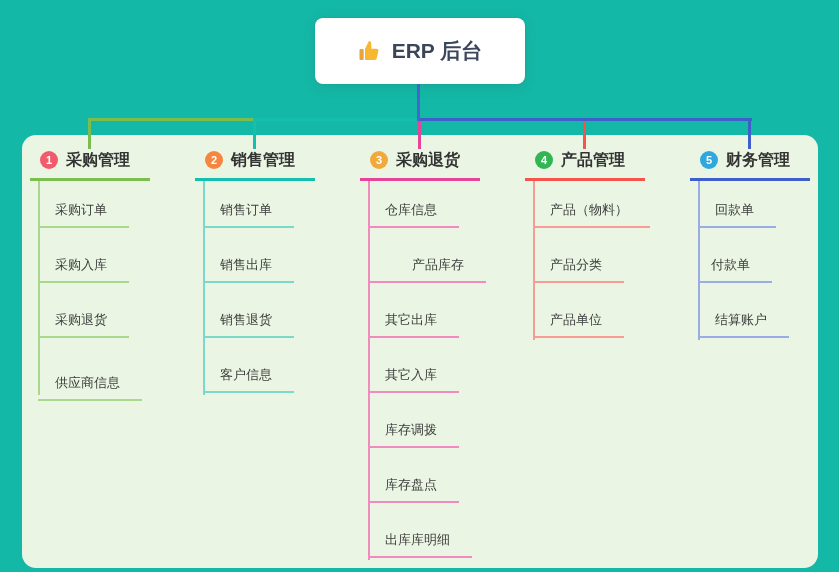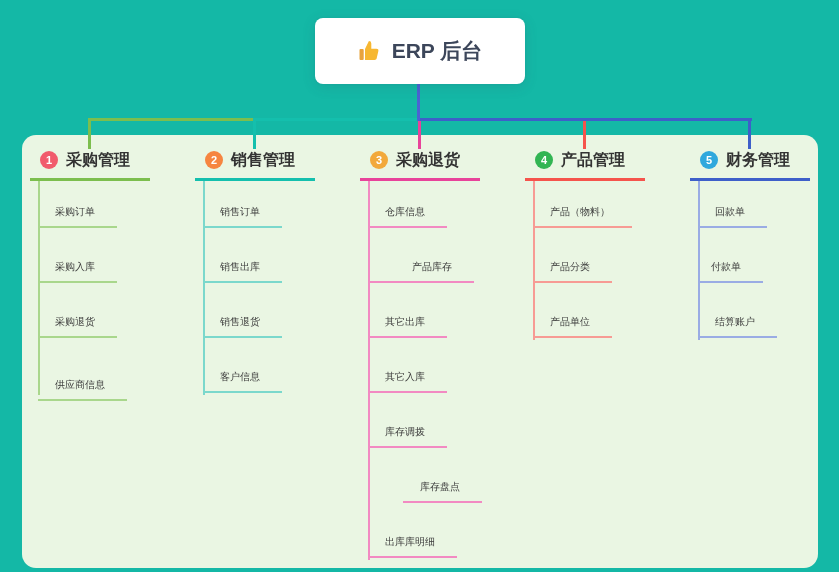--- a/index.html
+++ b/index.html
@@ -30,21 +30,21 @@
     width:18px;height:18px;border-radius:50%;flex:0 0 18px;
     color:#ffffff;font-size:11px;font-weight:700;line-height:1;
     display:flex;align-items:center;justify-content:center;
   }
   .topic-underline{position:absolute;height:3px;z-index:3;}
   .tree-line{position:absolute;width:2px;z-index:2;}
   .child{
     position:absolute;box-sizing:border-box;height:34px;
     display:flex;align-items:flex-end;
     padding:0 22px 7px 17px;
-    font-size:10px;color:#3D3D3D;white-space:nowrap;z-index:3;cursor:default;
+    font-size:13px;color:#3D3D3D;white-space:nowrap;z-index:3;cursor:default;
   }
 </style>
 </head>
 <body>
 
 <div class="canvas">
   <div class="panel" id="panel" style="background: rgb(234, 246, 227);"></div>
 
   <div class="root-node">
     <span class="icon">
@@ -99,21 +99,21 @@
           <span class="badge" style="background: rgb(242, 169, 59);">3</span>
           <span>采购退货</span>
         </div>
         <div class="topic-underline" style="left: 360px; top: 178px; width: 120px; background: rgb(232, 67, 154);"></div>
         <div class="tree-line" style="left: 368px; top: 181px; height: 379px; background: rgb(242, 138, 194);"></div>
         <div class="child" style="left: 368px; top: 194px; border-bottom: 2px solid rgb(242, 138, 194);">仓库信息</div>
         <div class="child" style="left: 368px; top: 249px; border-bottom: 2px solid rgb(242, 138, 194); padding-left: 44px;">产品库存</div>
         <div class="child" style="left: 368px; top: 304px; border-bottom: 2px solid rgb(242, 138, 194);">其它出库</div>
         <div class="child" style="left: 368px; top: 359px; border-bottom: 2px solid rgb(242, 138, 194);">其它入库</div>
         <div class="child" style="left: 368px; top: 414px; border-bottom: 2px solid rgb(242, 138, 194);">库存调拨</div>
-        <div class="child" style="left: 368px; top: 469px; border-bottom: 2px solid rgb(242, 138, 194); margin-left: 35px;">库存盘点</div>
+        <div class="child" style="left: 368px; top: 469px; border-bottom: 2px solid rgb(242, 138, 194);">库存盘点</div>
         <div class="child" style="left: 368px; top: 524px; border-bottom: 2px solid rgb(242, 138, 194);">出库库明细</div>
       </div>
       <div>
         <div class="topic" style="left: 535px; top: 146px; height: 28px;">
           <span class="badge" style="background: rgb(50, 181, 83);">4</span>
           <span>产品管理</span>
         </div>
         <div class="topic-underline" style="left: 525px; top: 178px; width: 120px; background: rgb(245, 84, 76);"></div>
         <div class="tree-line" style="left: 533px; top: 181px; height: 159px; background: rgb(247, 155, 148);"></div>
         <div class="child" style="left: 533px; top: 194px; border-bottom: 2px solid rgb(247, 155, 148);">产品（物料）</div>

